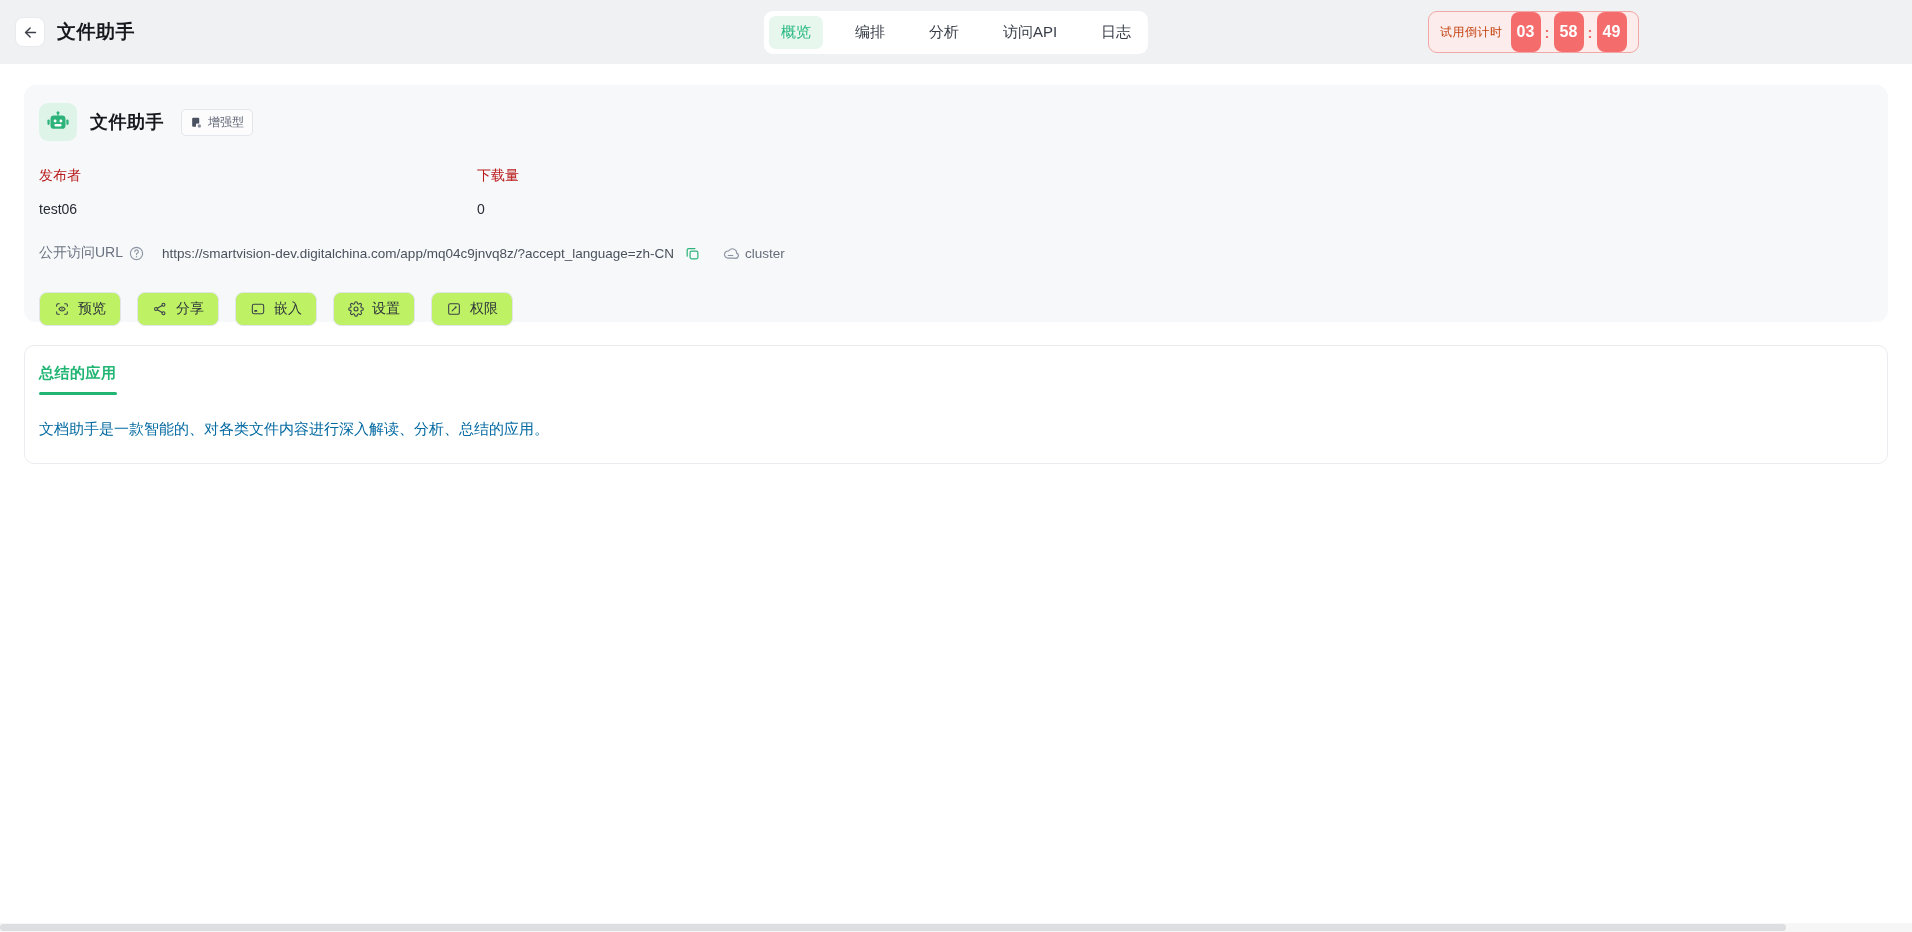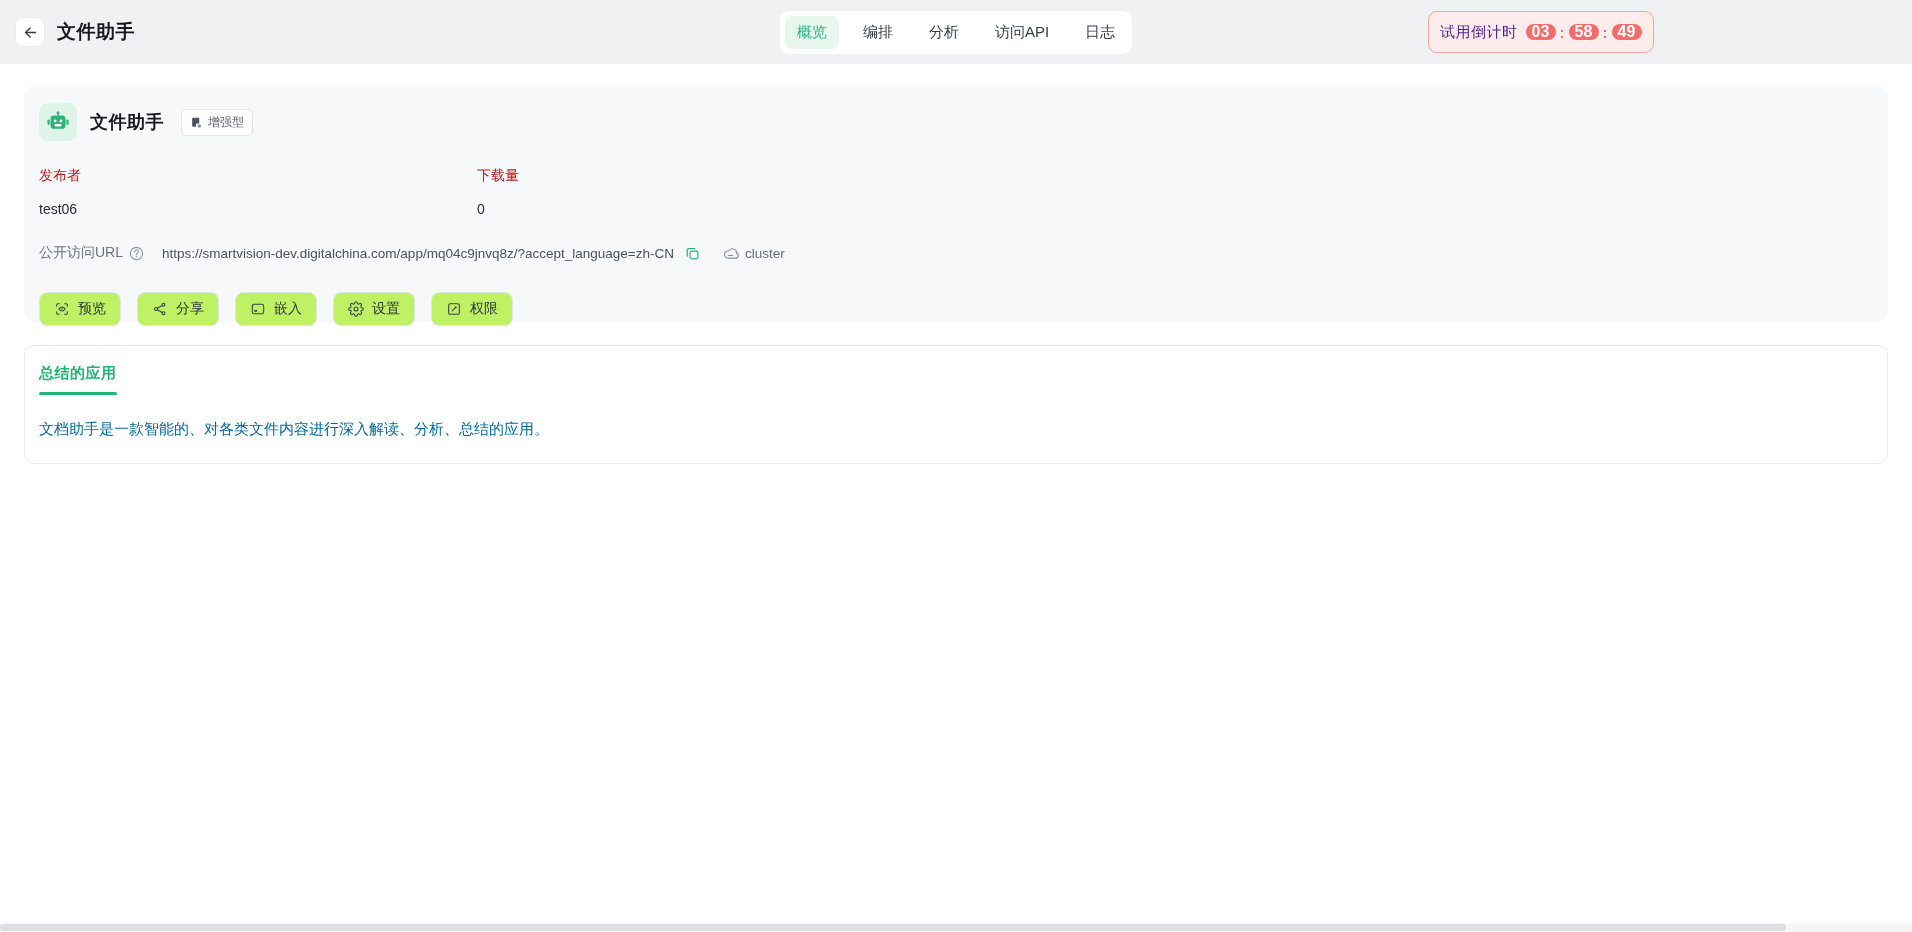--- a/index.html
+++ b/index.html
@@ -7,30 +7,30 @@
     font-family:"Liberation Sans","DejaVu Sans",sans-serif; overflow:hidden; position:relative; }
 
   
   .topbar { position:relative; height:64px; background:#f0f1f3; display:flex; align-items:center; padding:0 16px; }
   .back-btn { width:28px; height:28px; background:#ffffff; border:none; border-radius:7px;
     display:flex; align-items:center; justify-content:center; cursor:pointer; color:#3a3f48;
     box-shadow:0 0 0 1px rgba(20,24,31,.03); }
   .page-title { font-size:19px; font-weight:700; color:#15181d; margin-left:13px; letter-spacing:.5px; }
 
   .tabs { position:absolute; left:50%; top:11px; transform:translateX(-50%);
-    background:#ffffff; border-radius:9px; padding:5px; display:flex; gap:12px; }
+    background:#ffffff; border-radius:9px; padding:5px; display:flex; gap:20px; }
   .tab { border:none; background:transparent; font-size:15px; color:#363c46; padding:7px 12px;
     border-radius:7px; cursor:pointer; font-family:inherit; white-space:nowrap; }
   .tab.active { background:#e7f7ee; color:#26b77e; }
 
   .trial { position:absolute; left:1428px; top:11px; height:42px; display:flex; align-items:center;
     gap:8px; background:#fdecec; border:1px solid #f3a6a6; border-radius:9px; padding:0 11px; }
-  .trial-label { font-size:15px; color:#4c1d95; letter-spacing:.5px; }
+  .trial-label { font-size:12px; color:#c2410c; letter-spacing:.5px; }
   .digit-group { display:flex; align-items:center; gap:4px; }
-  .digit { min-width:30px; height:16px; background:#f56c6c; border-radius:8px; color:#ffffff;
+  .digit { min-width:30px; height:40px; background:#f56c6c; border-radius:8px; color:#ffffff;
     font-size:16px; font-weight:700; display:flex; align-items:center; justify-content:center; padding:0 3px; }
   .colon { color:#f56c6c; font-weight:700; font-size:15px; }
 
   
   main { padding:21px 24px 0; }
 
   .app-card { background:#f7f8fa; border-radius:12px; padding:18px 15px 24px; height:237px; }
   .card-head { display:flex; align-items:center; }
   .avatar { width:38px; height:38px; background:#dff4e8; border-radius:9px;
     display:flex; align-items:center; justify-content:center; flex:0 0 auto; }

